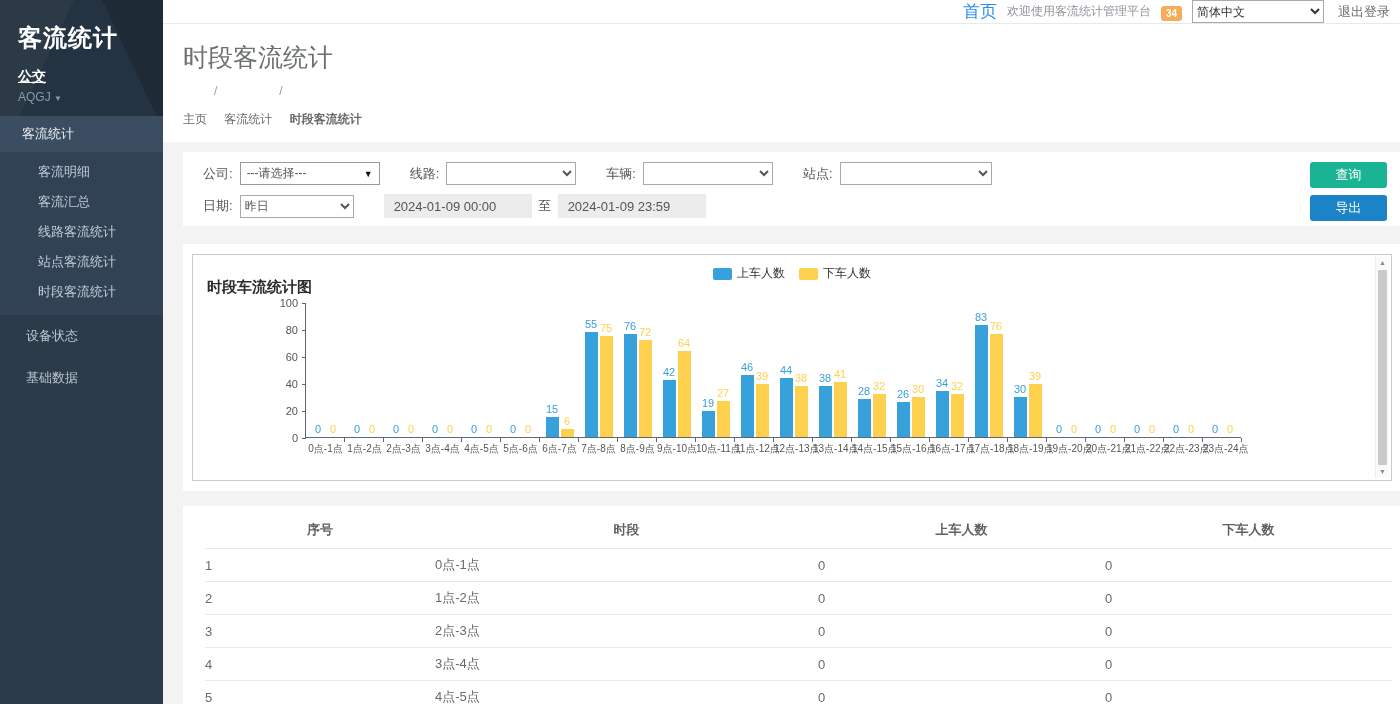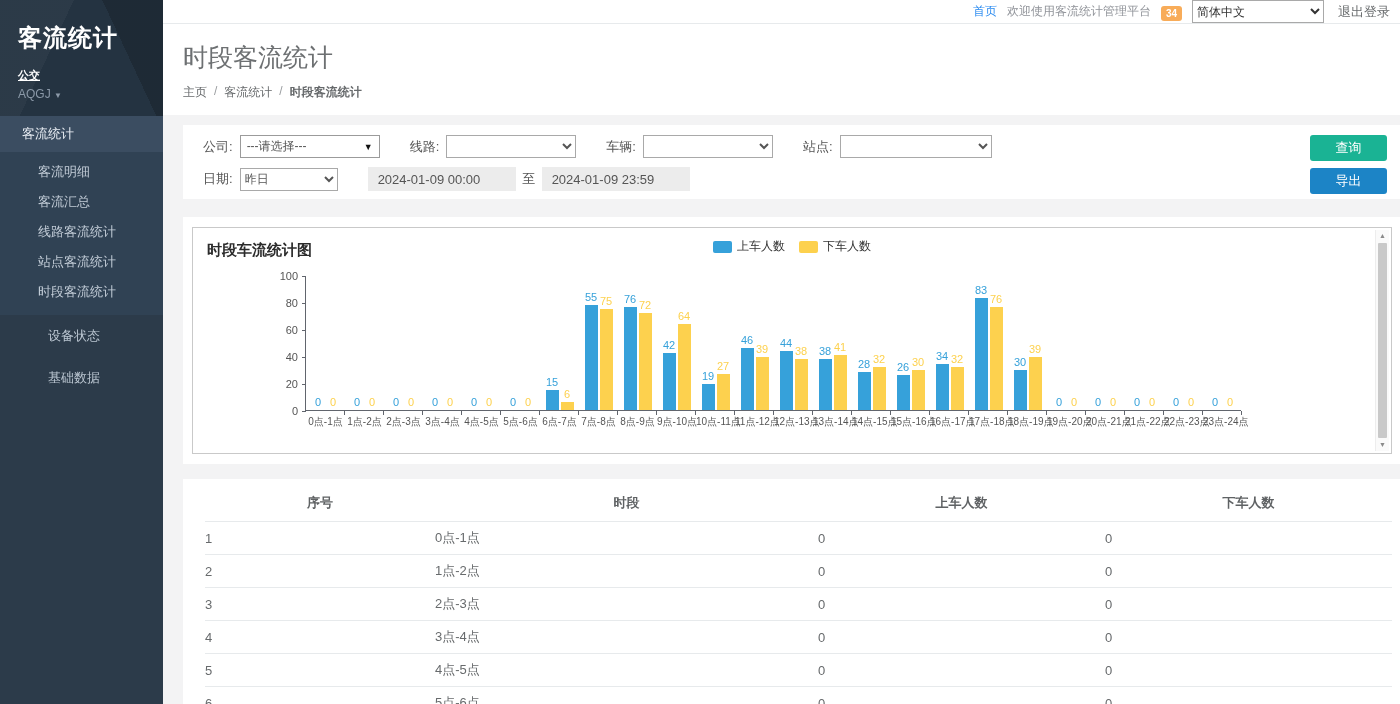--- a/index.html
+++ b/index.html
@@ -12,57 +12,57 @@
   
   .sidebar { width:163px; min-width:163px; height:704px; background:#2c3b4a; }
   .logo-block {
     height:116px; padding:22px 18px 0 18px;
     background:
       linear-gradient(115deg, rgba(255,255,255,0.035) 0 34%, transparent 34%),
       linear-gradient(245deg, rgba(0,0,0,0.18) 0 28%, transparent 28%),
       #243341;
   }
   .logo-title { color:#ffffff; font-size:24px; font-weight:bold; letter-spacing:1px; }
-  .logo-sub { color:#ffffff; font-size:11px; font-weight:bold; margin-top:14px;text-decoration:underline; }
+  .logo-sub { color:#ffffff; font-size:14px; font-weight:bold; margin-top:14px;text-decoration:underline; }
   .logo-user { color:#8b99a8; font-size:12px; margin-top:4px; cursor:pointer; }
   .logo-user .caret { font-size:8px; color:#8b99a8; }
   .nav-section-header {
     background:#3b4d61; color:#e9eef4; font-size:13px;
     padding:9px 0 9px 22px; cursor:pointer;
   }
   .nav-submenu { background:#304254; padding:5px 0 8px 0; }
   .nav-subitem {
     color:#c3cdd8; font-size:13px; padding:6px 0 6px 38px; cursor:pointer;
   }
   .nav-item {
-    color:#bcc7d2; font-size:13px; padding:12px 0 12px 26px; cursor:pointer;margin-left:22px;
+    color:#bcc7d2; font-size:13px; padding:12px 0 12px 26px; cursor:pointer;
   }
 
   
   .main { flex:1; display:flex; flex-direction:column; }
 
   .topbar {
     height:40px; background:#ffffff; border-bottom:1px solid #e7eaec;
     display:flex; align-items:center; justify-content:flex-end;
     padding-right:10px; gap:10px;
   }
-  .topbar-home { color:#2d8cf0; font-size:12px; cursor:pointer; }
+  .topbar-home { color:#2d8cf0; font-size:17px; cursor:pointer; }
   .topbar-welcome { color:#909399; font-size:12px; }
   .topbar-badge {
     background:#f8ac59; color:#fff; font-size:10px; font-weight:bold;
     padding:2px 5px; border-radius:3px; align-self:flex-start; margin-top:6px;
   }
   .topbar-lang { width:132px; height:23px; font-size:12px; color:#333;
     border:1px solid #a9a9a9; background:#fff; }
   .topbar-logout { color:#676a6c; font-size:13px; cursor:pointer; margin-left:4px; }
 
   .page-heading { background:#fff; padding:17px 0 14px 20px; }
   .page-title { font-size:25px; font-weight:400; color:#6d7072; }
   .breadcrumb { margin-top:10px; font-size:12px; color:#676a6c; display:flex; gap:7px; }
-  .breadcrumb .crumb { cursor:pointer; }
+  .breadcrumb .crumb { cursor:pointer;margin-top:27px; }
   .breadcrumb .sep { color:#9a9da0; }
   .breadcrumb .crumb.last { font-weight:bold; cursor:default; }
 
   
   .filter-panel {
     margin:10px 0 0 20px; background:#fff; position:relative;
     padding:10px 14px 12px 20px; height:74px;
   }
   .filter-row { display:flex; align-items:center; margin-bottom:9px; }
   .filter-row:last-child { margin-bottom:0; }
@@ -71,41 +71,41 @@
     width:140px; height:23px; border:1px solid #9b9b9b; background:#fff;
     font-size:12px; color:#555; display:flex; align-items:center;
     justify-content:space-between; padding:0 6px; margin-right:30px; cursor:pointer;
   }
   .sel-custom .tri { font-size:9px; color:#111; }
   select.sel-native {
     height:23px; font-size:12px; color:#555; border:1px solid #a9a9a9;
     background:#fff; margin-right:30px;
   }
   .sel-line { width:130px; } .sel-vehicle { width:130px; } .sel-station { width:152px; margin-right:0; }
-  .sel-date { width:98px; margin-right:8px; }
+  .sel-date { width:114px; margin-right:8px; }
   .date-input {
     width:148px; height:24px; background:#ececec; border:0; font-size:13px;
     color:#555; padding:0 10px; font-family:inherit;
   }
   .date-sep {
     width:26px; height:24px; background:#fff; font-size:13px; color:#555;
     display:flex; align-items:center; justify-content:center;
   }
   .btn {
     position:absolute; right:13px; width:77px; height:26px; border:0;
     border-radius:3px; color:#fff; font-size:13px; cursor:pointer;
     font-family:inherit;
   }
   .btn-query { top:10px; background:#1ab394; }
   .btn-export { top:43px; background:#1c84c6; }
 
   
   .chart-panel { margin:18px 0 0 20px; background:#fff; padding:10px 8px 10px 9px; }
   .chart-box { position:relative; border:1px solid #c9c9c9; height:227px; overflow:hidden; }
-  .chart-title { position:absolute; left:14px; top:13px; font-size:15px; font-weight:bold; color:#2b2b2b; }
+  .chart-title { position:absolute; left:14px; top:23px; font-size:15px; font-weight:bold; color:#2b2b2b; }
   .legend {
     position:absolute; left:50%; top:10px; transform:translateX(-50%);
     display:flex; gap:14px; align-items:center;
   }
   .legend-item { display:flex; align-items:center; gap:5px; cursor:pointer; }
   .legend-swatch { width:19px; height:12px; border-radius:2px; }
   .legend-label { font-size:12px; color:#333; }
 
   .plot { position:absolute; left:112px; top:48px; width:936px; height:135px;
     border-left:1px solid #61656d; border-bottom:1px solid #61656d; }

